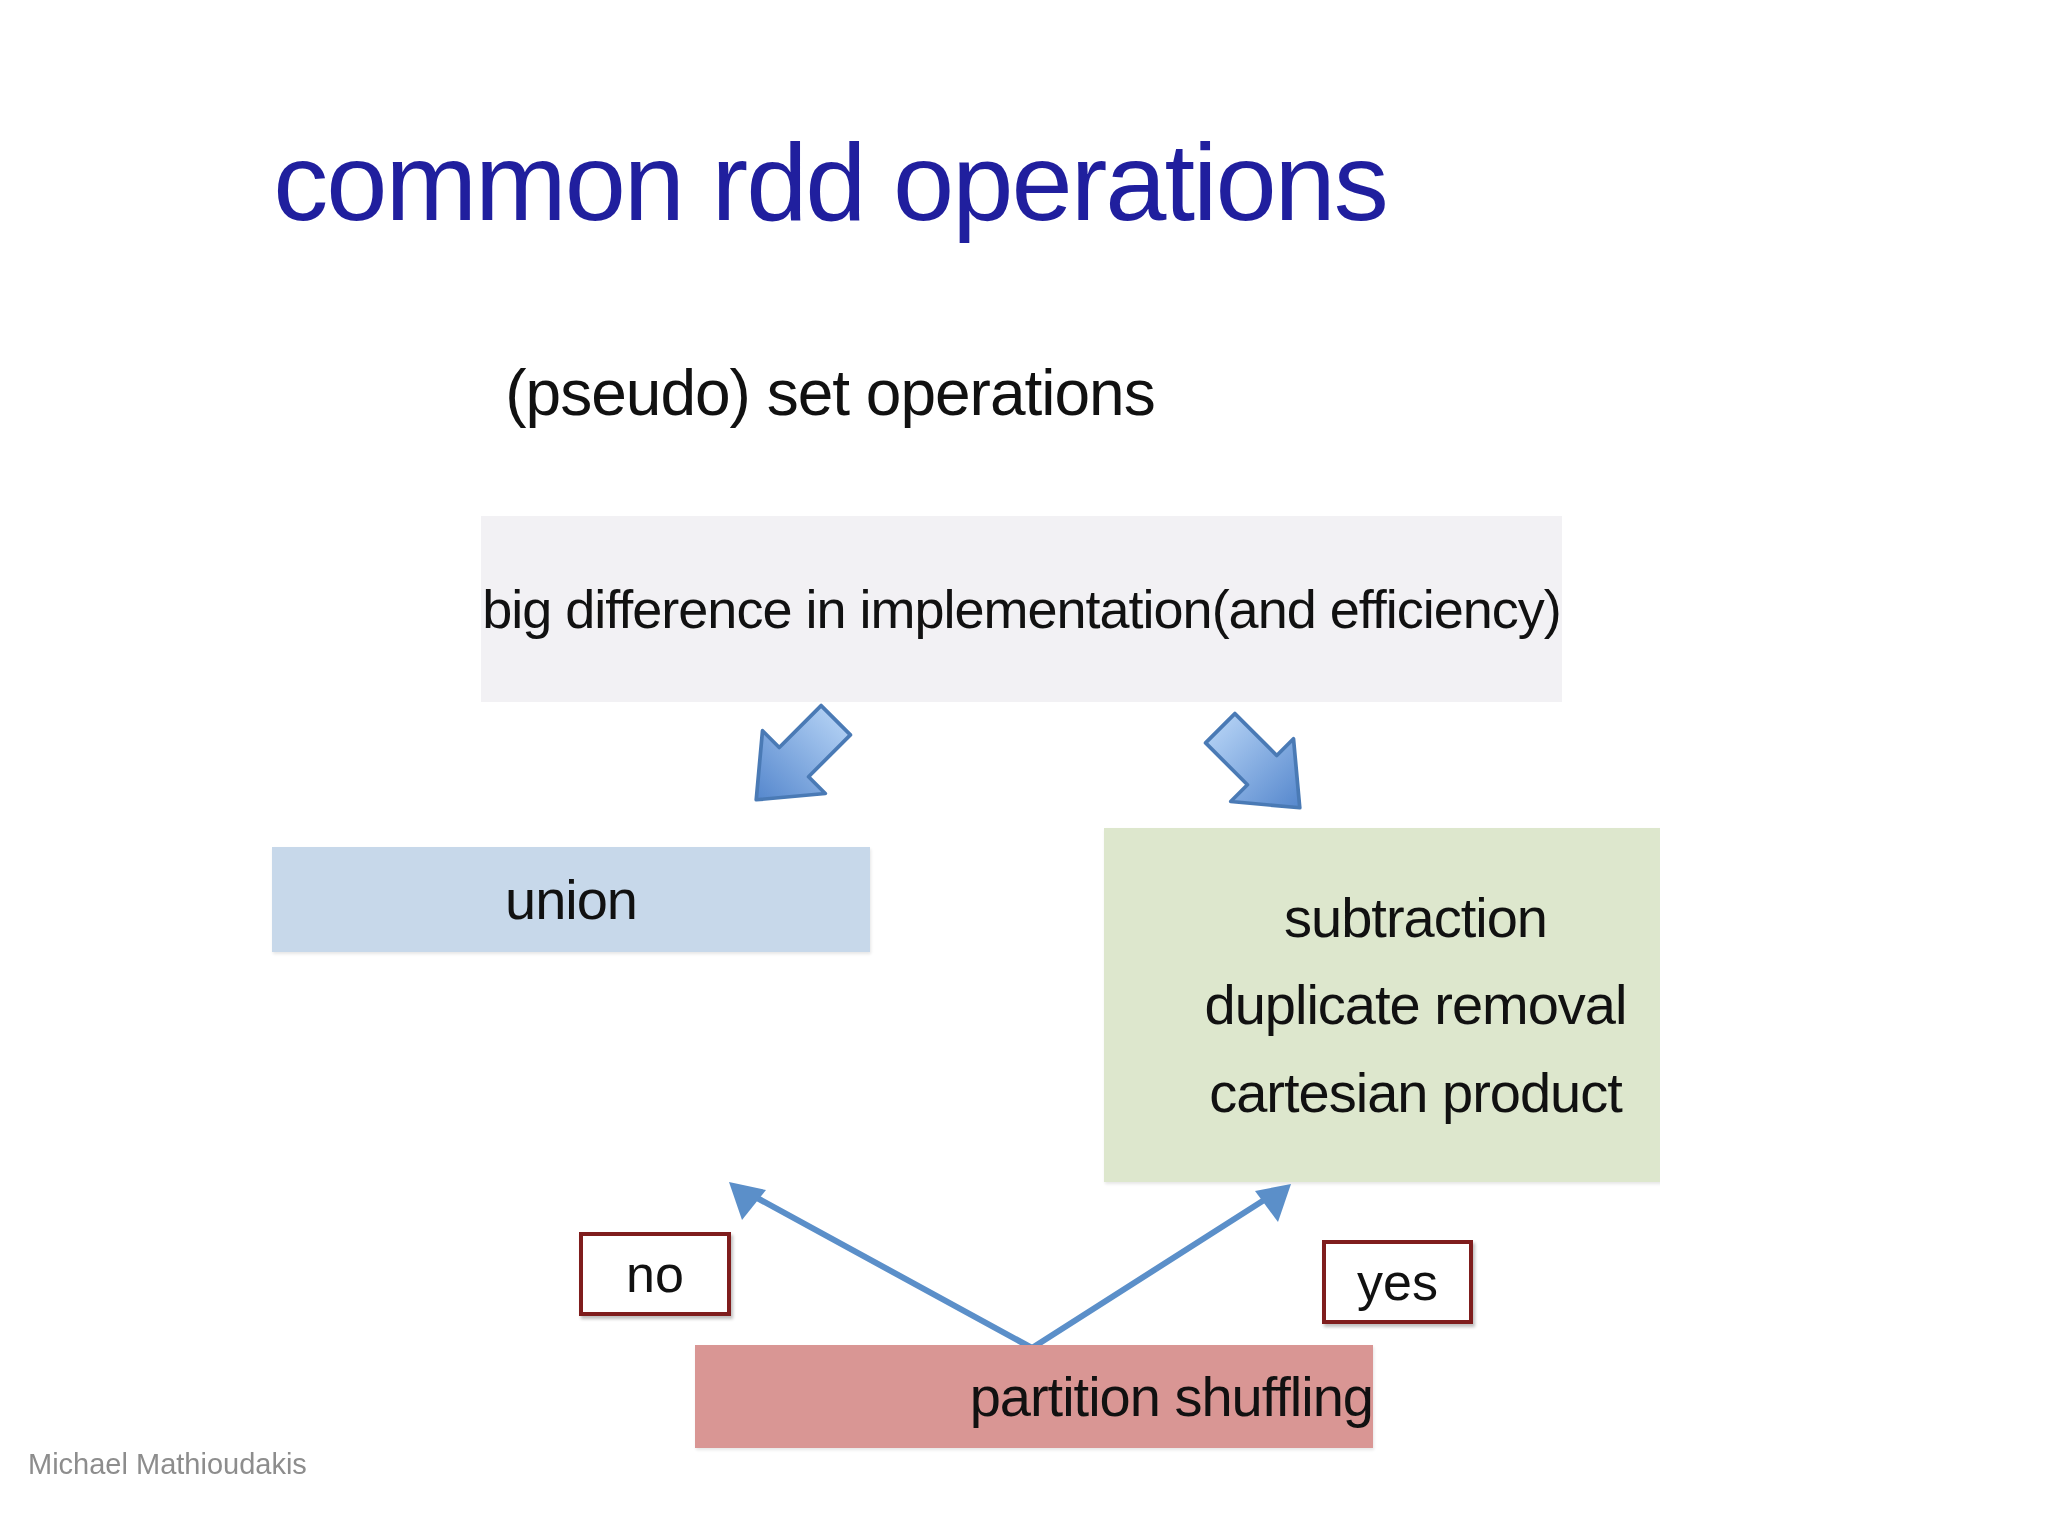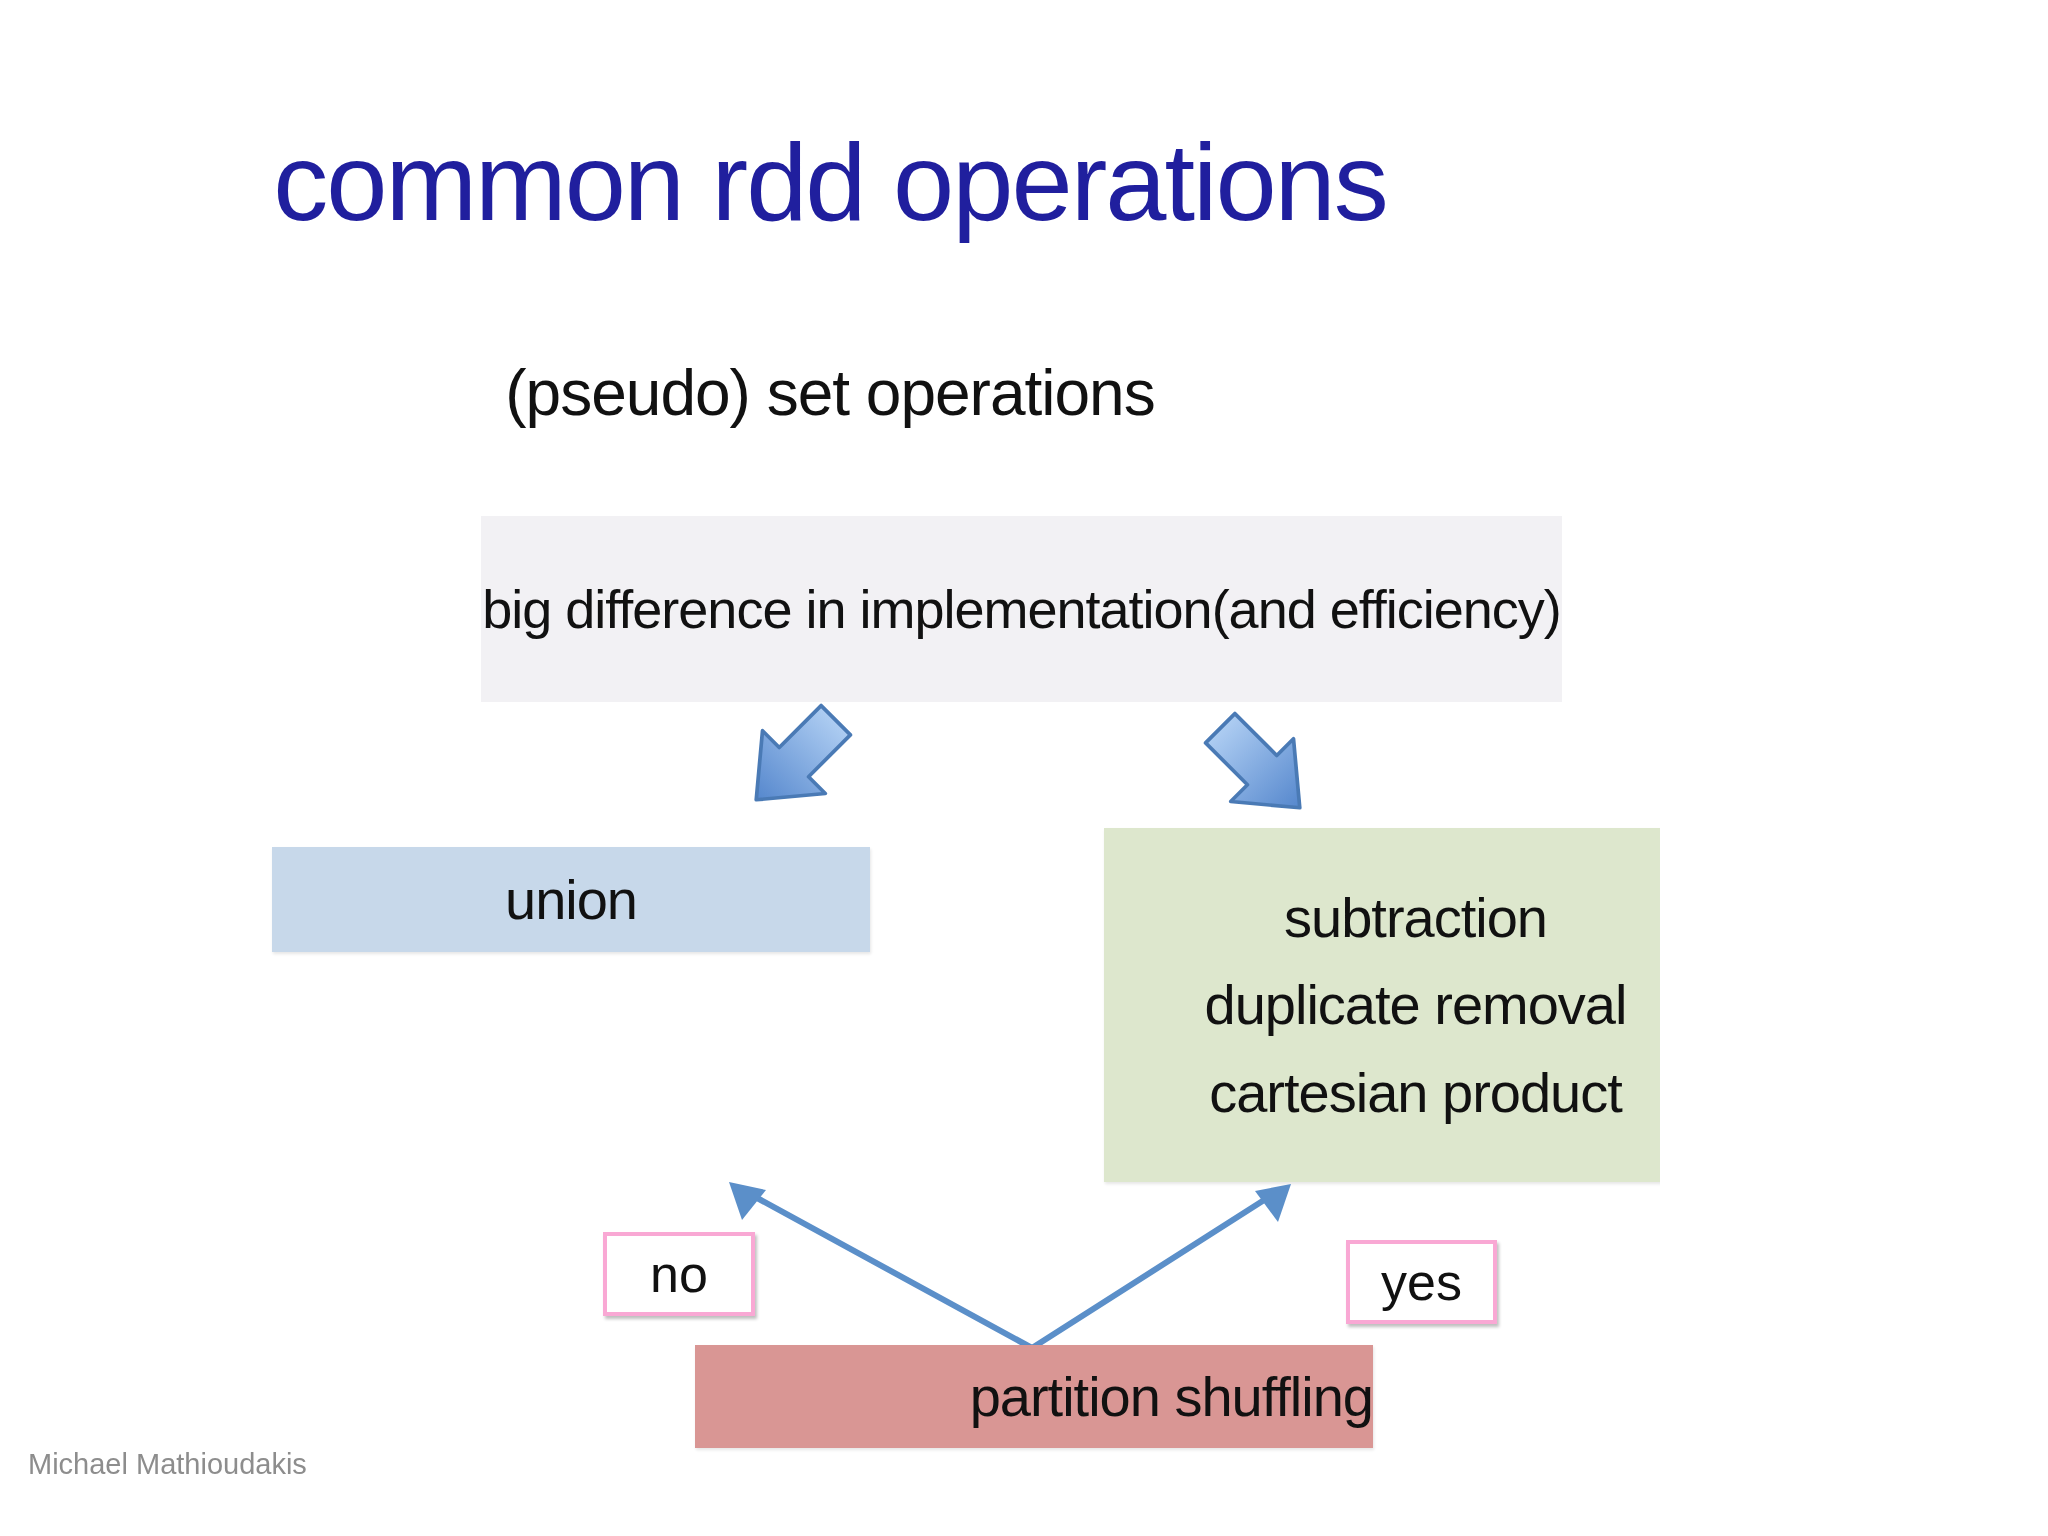--- a/index.html
+++ b/index.html
@@ -59,26 +59,25 @@
     background: var(--green-box-bg, #dde7cd);
     display: flex; flex-direction: column;
     align-items: center; justify-content: center;
     font-size: 56px; line-height: 1.56; letter-spacing: -1px;
     text-align: center;
     box-shadow: 1px 2px 3px rgba(0,0,0,0.10);
   }
   .choice-box {
     position: absolute;
     background: #ffffff;
-    border: 4px solid #f9a8d4;
+    border: 4px solid #7f1d1d;
     display: flex; align-items: center; justify-content: center;
     font-size: 52px;
     box-shadow: 2px 3px 3px rgba(0,0,0,0.25);
     box-sizing: border-box;
-    margin-left: 24px;
   }
   .choice-box.no  { left: 579px;  top: 1232px; width: 152px; height: 84px; }
   .choice-box.yes { left: 1322px; top: 1240px; width: 151px; height: 84px; }
   .v-connector { position: absolute; left: 690px; top: 1158px; width: 640px; height: 200px; }
   .red-box {
     position: absolute;
     left: 695px; top: 1345px; width: 672px; height: 103px;
     background: var(--red-box-bg, #d99694);
     display: flex; align-items: center; justify-content: flex-end;
     font-size: 56px; letter-spacing: -1px;

